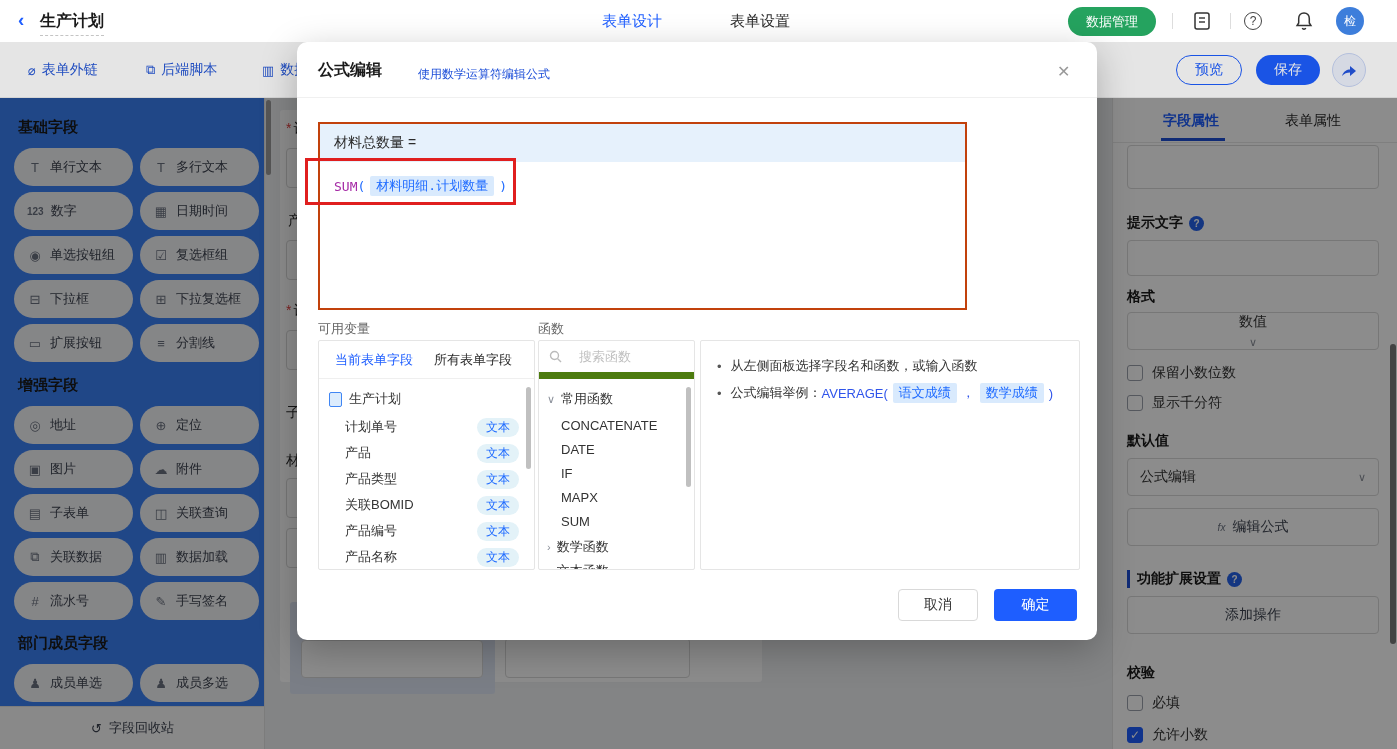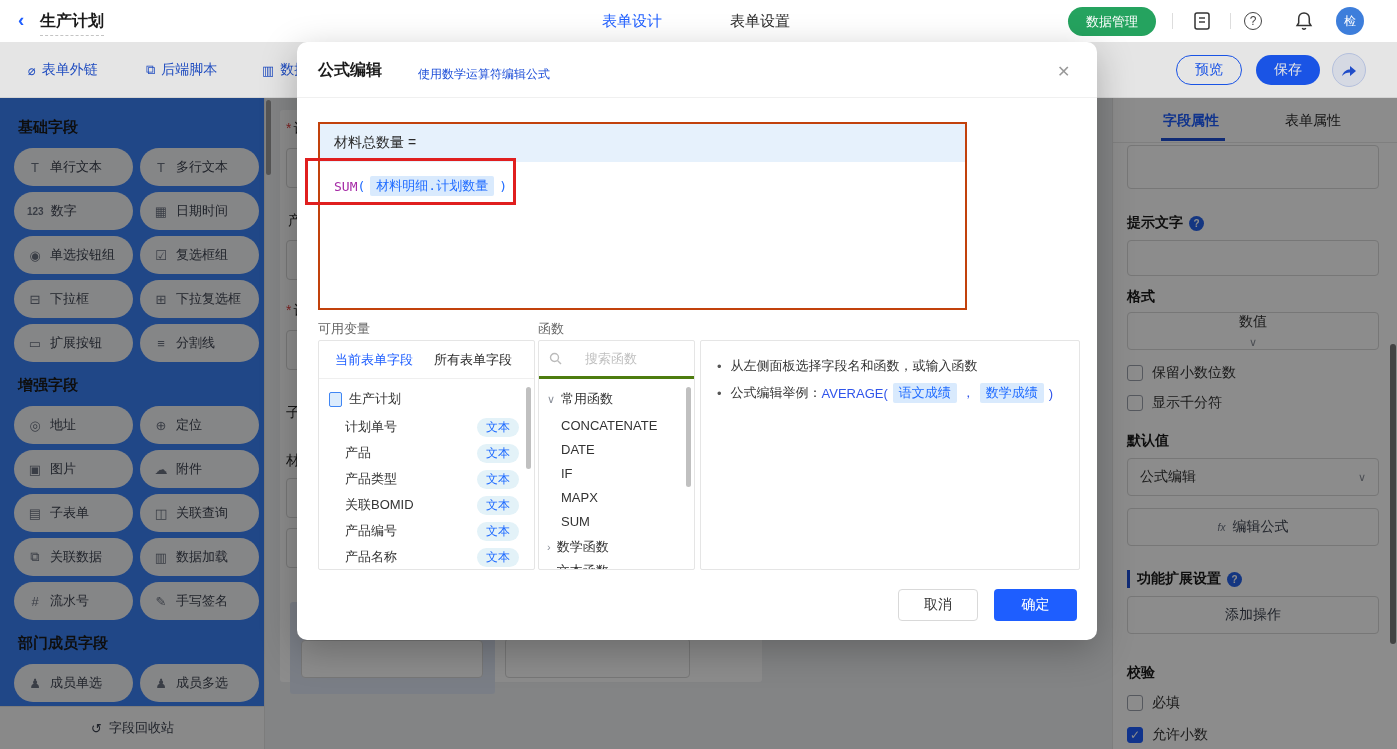--- a/index.html
+++ b/index.html
@@ -57,21 +57,21 @@
   .m-close{color:#999;font-size:16px;}
   .fbox{position:absolute;left:21px;top:80px;width:649px;height:188px;border:2px solid #c2410c;border-radius:0;box-sizing:border-box;}
   .fbox-hd{height:38px;background:#e6f1fc;display:flex;align-items:center;padding-left:14px;font-size:14px;color:#2b2b2b;}
   .fcode{font-family:"DejaVu Sans Mono","Liberation Mono",monospace;font-size:13px;}
   .redbox{position:absolute;left:8px;top:116px;width:211px;height:47px;border:3px solid #e01f1f;box-sizing:border-box;z-index:5;}
   .panel{position:absolute;top:298px;height:230px;border:1px solid #e5e5e5;border-radius:2px;background:#fff;box-sizing:border-box;overflow:hidden;}
   .p-lbl{position:absolute;top:278px;font-size:13px;color:#666;}
   .vrow{position:absolute;left:0;width:100%;height:24px;display:flex;align-items:center;font-size:13px;color:#333;box-sizing:border-box;}
   .docic{display:inline-block;width:11px;height:13px;background:#dcecfd;border:1px solid #4086f4;border-radius:2px;margin-right:7px;}
   .mbtn{position:absolute;top:547px;height:32px;border-radius:4px;font-size:14px;display:flex;align-items:center;justify-content:center;box-sizing:border-box;}
-  .srch{position:absolute;left:0;top:0;width:100%;height:38px;border-bottom:3px solid #4d7c0f;display:flex;align-items:center;padding:0 10px;box-sizing:border-box;gap:23px;}
+  .srch{position:absolute;left:0;top:0;width:100%;height:38px;border-bottom:7px solid #4d7c0f;display:flex;align-items:center;padding:0 10px;box-sizing:border-box;gap:17px;}
   .ph{color:#bfbfbf;font-size:13px;}
 </style>
 </head>
 <body>
 
 <div class="app">
 
   <div class="abs hdr">
     <span class="abs blue b" style="left:18px;top:9px;font-size:19px;">‹</span>
     <span class="abs b" style="left:40px;top:11px;font-size:16px;color:#1a1a1a;border-bottom:1px dashed #c4c4c4;padding-bottom:3px;">生产计划</span>

